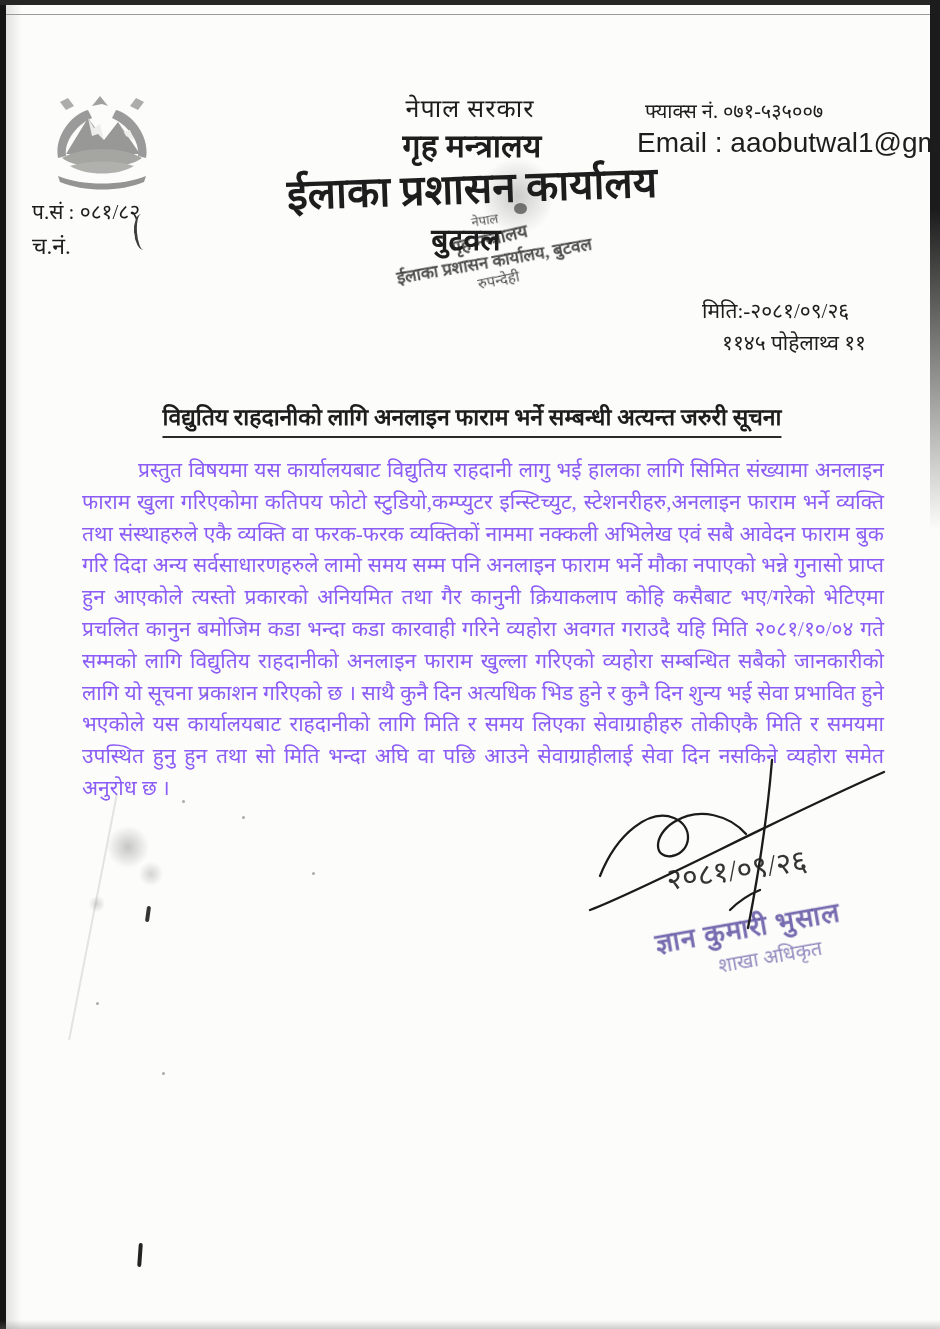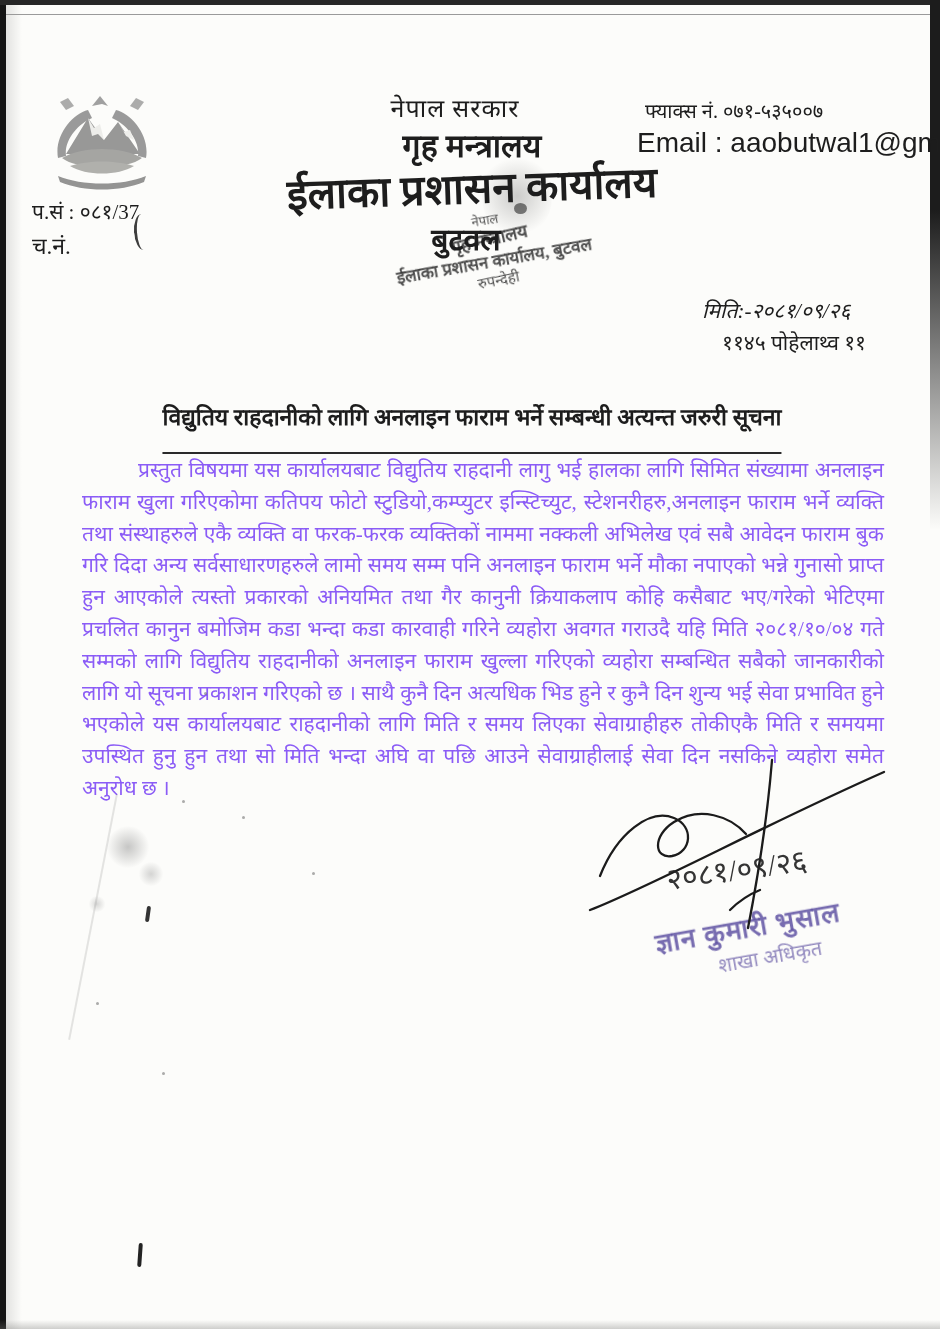--- a/index.html
+++ b/index.html
@@ -16,34 +16,34 @@
     background:linear-gradient(90deg,rgba(0,0,0,.10),rgba(0,0,0,0));}
   .edge-top{left:0;top:0;width:940px;height:5px;background:#262626;}
   .edge-topline{left:6px;top:14px;width:934px;height:1px;background:#9a9a9a;}
   .edge-right-dark{right:0;top:0;width:10px;height:210px;background:#1c1c1c;}
   .edge-right-fade{right:0;top:210px;width:10px;height:320px;
     background:linear-gradient(180deg,#1c1c1c,rgba(28,28,28,0));}
   .edge-bottom{left:0;bottom:0;width:940px;height:9px;
     background:linear-gradient(0deg,rgba(120,120,118,.35),rgba(120,120,118,0));}
 
   
-  .gov-line{top:90px;left:455px;transform:translateX(-50%);font-size:25px;letter-spacing:1px;white-space:nowrap;}
+  .gov-line{top:90px;left:470px;transform:translateX(-50%);font-size:25px;letter-spacing:1px;white-space:nowrap;}
   .ministry-line{top:123px;left:472px;transform:translateX(-50%);font-size:32px;font-weight:bold;white-space:nowrap;}
   .office-line{top:158px;left:472px;transform:translateX(-50%) rotate(-2deg);font-size:42px;font-weight:bold;white-space:nowrap;}
   .city-line{top:218px;left:466px;transform:translateX(-50%);font-size:30px;font-weight:bold;white-space:nowrap;z-index:3;}
   .fax-line{top:97px;left:645px;font-size:20px;white-space:nowrap;}
   .email-line{top:127px;left:637px;font-size:28px;white-space:nowrap;font-family:Liberation Sans, sans-serif;}
   .refno-line{top:197px;left:32px;font-size:21px;white-space:nowrap;}
   .dispatch-line{top:229px;left:32px;font-size:23px;white-space:nowrap;}
-  .date-line{top:296px;left:702px;font-size:21px;white-space:nowrap;font-style:italic;}
+  .date-line{top:296px;left:702px;font-size:21px;white-space:nowrap;}
   .ns-date-line{top:328px;left:722px;font-size:21px;white-space:nowrap;}
 
   .subject-line{top:400px;left:472px;transform:translateX(-50%);
     font-size:23px;font-weight:bold;white-space:nowrap;
-    border-bottom:2px solid #2a2a2a;padding-bottom:20px;}
+    border-bottom:2px solid #2a2a2a;padding-bottom:4px;}
 
   .body-par{top:455px;left:82px;width:802px;font-size:21px;line-height:31.8px;
     text-align:justify;text-indent:56px;color:#8b5cf6;}
 
   
   .round-stamp{top:212px;left:352px;width:280px;transform:rotate(-13deg);
     color:rgba(42,42,42,.82);text-align:center;filter:blur(.25px);z-index:2;line-height:1.25;}
   .round-stamp .rs1{font-size:13px;transform:rotate(4deg);}
   .round-stamp .rs2{font-size:18px;font-weight:bold;}
   .round-stamp .rs3{font-size:17px;font-weight:bold;transform:rotate(3deg);}
@@ -108,21 +108,21 @@
   </g>
 </svg>
 
 <div class="abs gov-line">नेपाल सरकार</div>
 <div class="abs ministry-line">गृह मन्त्रालय</div>
 <div class="abs office-line">ईलाका प्रशासन कार्यालय</div>
 <div class="abs city-line">बुटवल</div>
 <div class="abs fax-line">फ्याक्स नं. ०७१-५३५००७</div>
 <div class="abs email-line">Email : aaobutwal1@gmail.com</div>
 
-<div class="abs refno-line">प.सं : ०८१/37</div>
+<div class="abs refno-line">प.सं : ०८१/८२</div>
 <div class="abs dispatch-line">च.नं.</div>
 <div class="abs pen-curve"></div>
 
 <div class="abs round-stamp">
   <div class="rs1">नेपाल</div>
   <div class="rs2">गृह मन्त्रालय</div>
   <div class="rs3">ईलाका प्रशासन कार्यालय, बुटवल</div>
   <div class="rs4">रुपन्देही</div>
 </div>
 

